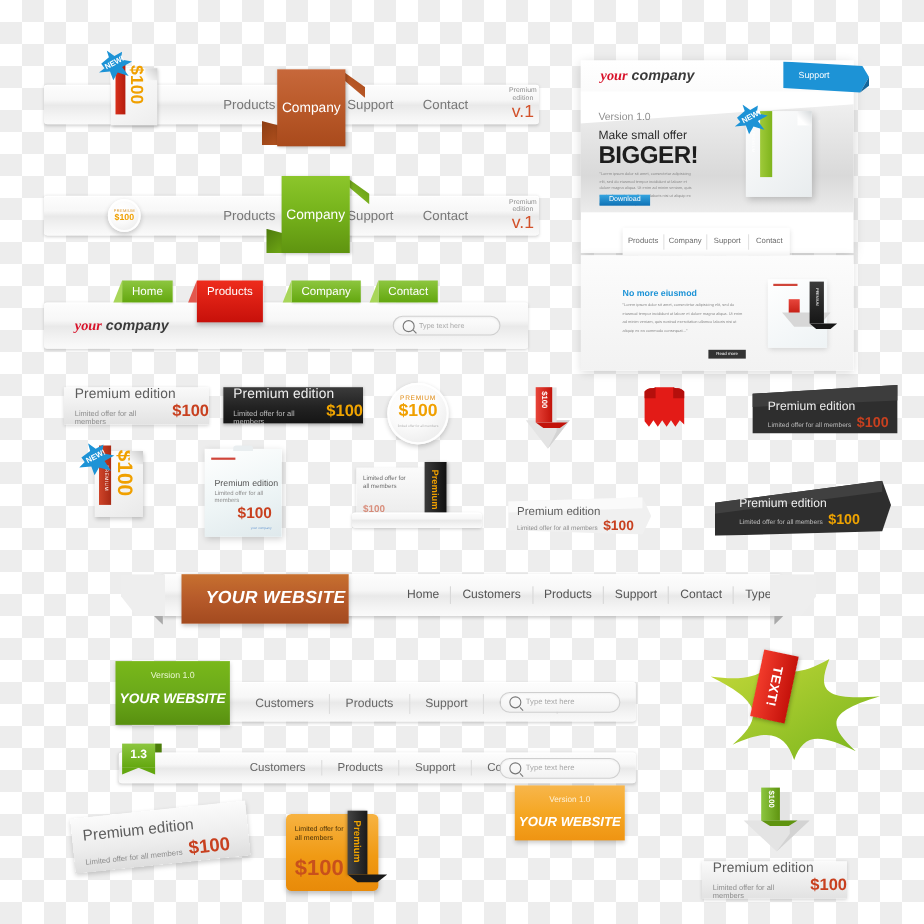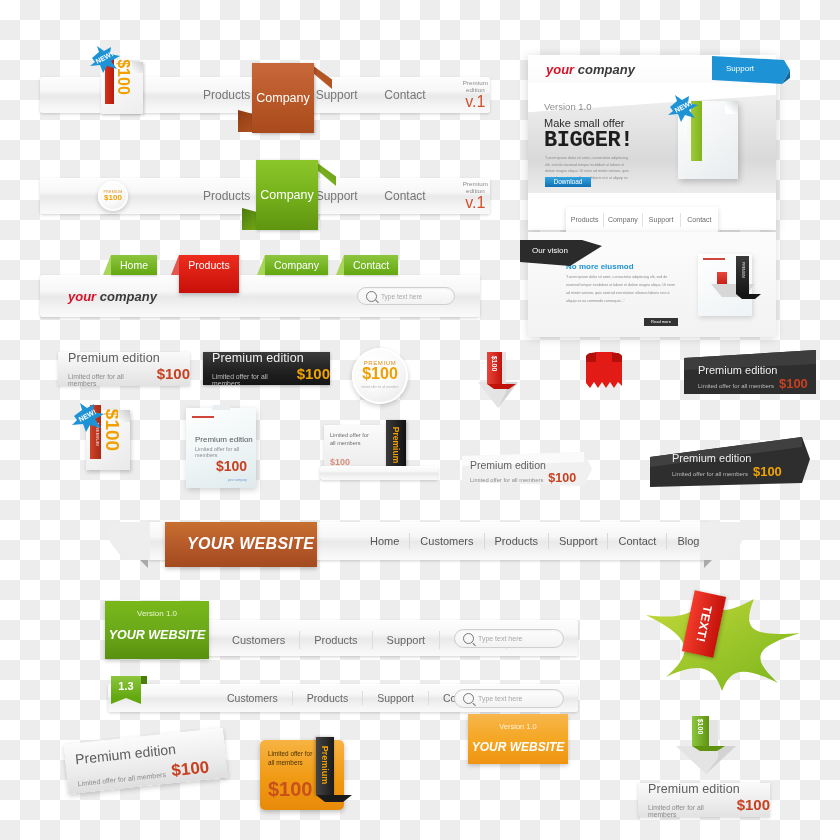--- a/index.html
+++ b/index.html
@@ -81,21 +81,21 @@
   .seal{position:absolute;border-radius:50%;
     background:radial-gradient(circle at 38% 30%,#ffffff 0%,#fafafa 45%,#ededed 78%,#dcdcdc 100%);
     box-shadow:0 2px 5px rgba(0,0,0,.2), inset 0 0 0 2px rgba(255,255,255,.9);
     display:flex;flex-direction:column;align-items:center;justify-content:center;}
 
   
   .mock{position:absolute;background:#fff;box-shadow:0 2px 10px rgba(0,0,0,.18);}
   .mock-head{height:28px;display:flex;align-items:center;padding-left:18px;
     background:linear-gradient(to bottom,#ffffff,#fbfbfb);}
   .logo{font-size:13px;font-style:italic;font-weight:700;}
-  .logo .a{color:#d8122a;}
+  .logo .a{color:#d8122a;font-family:Liberation Serif, serif;}
   .logo .b{color:#3a3a3a;}
   .hero{position:relative;overflow:hidden;background:linear-gradient(to bottom,#f3f3f3,#d9d9d9 70%,#ececec);}
 
   
   .burst{position:absolute;}
   .rotlabel{transform-origin:center;}
 </style>
 </head>
 <body>
 
@@ -190,21 +190,21 @@
   </div>
 
   <div class="mock" style="left:528px;top:55px;width:248px;height:175px;">
     <div class="mock-head">
       <span class="logo"><span class="a">your</span>&nbsp;<span class="b">company</span></span>
     </div>
     <div class="hero" style="height:110px;">
       <div class="abs" style="left:-10px;top:-14px;width:280px;height:34px;background:#fff;transform:rotate(-4deg);"></div>
       <div class="abs" style="left:16px;top:18px;font-size:9.5px;color:#8e8e8e;">Version 1.0</div>
       <div class="abs" style="left:16px;top:34px;font-size:11px;color:#2c2c2c;">Make small offer</div>
-      <div class="abs" style="left:16px;top:45px;font-size:22px;font-weight:700;color:#1d1d1d;letter-spacing:-.5px;font-family:Liberation Mono, monospace;">BIGGER!</div>
+      <div class="abs" style="left:16px;top:45px;font-size:22px;font-weight:700;color:#1d1d1d;letter-spacing:-.5px;">BIGGER!</div>
       <div class="abs" style="left:17px;top:72px;width:86px;font-size:3.6px;color:#8a8a8a;line-height:1.85;">"Lorem ipsum dolor sit amet, consectetur adipisicing elit, sed do eiusmod tempor incididunt ut labore et dolore magna aliqua. Ut enim ad minim veniam, quis nostrud exercitation ullamco laboris nisi ut aliquip ex ea commodo consequat."</div>
       <div class="abs" style="left:17px;top:94px;width:46px;height:10px;background:linear-gradient(to bottom,#35a5e0,#0f71b5);color:#fff;font-size:6.5px;text-align:center;line-height:10px;">Download</div>
 
       <div class="abs" style="left:150px;top:18px;width:60px;height:78px;background:linear-gradient(140deg,#fefefe,#e8ecee);box-shadow:2px 3px 6px rgba(0,0,0,.18);">
         <div class="abs" style="right:0;top:0;width:13px;height:13px;background:linear-gradient(225deg,#d4d8da 0%,#ffffff 70%);"></div>
         <div class="abs" style="left:13px;top:0;width:11px;height:60px;background:linear-gradient(to right,#9fca3a,#7fb41c);"></div>
         <div class="abs rotlabel" style="left:-10px;top:26px;width:34px;text-align:center;font-size:3.6px;color:#fff;transform:rotate(90deg);letter-spacing:.4px;">PREMIUM</div>
       </div>
       <div class="abs" style="left:140px;top:12px;width:34px;height:28px;">
         <svg width="34" height="28" viewBox="0 0 34 28">
@@ -241,26 +241,20 @@
     <div class="abs" style="left:170px;top:22px;width:54px;height:62px;background:linear-gradient(150deg,#ffffff,#eef3f5);box-shadow:1px 2px 5px rgba(0,0,0,.15);">
       <div class="abs" style="left:5px;top:4px;width:22px;height:1.5px;background:#d0453a;"></div>
       <div class="abs" style="left:19px;top:18px;width:10px;height:14px;background:linear-gradient(to bottom,#e8463c,#c21b11);"></div>
       <div class="abs" style="left:13px;top:30px;width:22px;height:0;border-left:11px solid transparent;border-right:11px solid transparent;border-top:13px solid #d7d7d7;"></div>
       <div class="abs" style="left:38px;top:2px;width:13px;height:38px;background:linear-gradient(to bottom,#3b3b3b,#161616);"></div>
       <div class="abs" style="left:38px;top:40px;width:13px;height:0;border-left:6.5px solid transparent;border-right:6.5px solid transparent;border-top:5px solid #161616;"></div>
       <div class="abs rotlabel" style="left:26px;top:14px;width:38px;text-align:center;font-size:3.4px;color:#fff;transform:rotate(90deg);">PREMIUM</div>
     </div>
   </div>
 
-  <div class="abs" style="left:520px;top:240px;width:82px;height:36px;">
-    <svg width="82" height="36" viewBox="0 0 82 36">
-      <polygon points="0,0 62,0 82,6 50,26 0,22" fill="#2b2b2b"></polygon>
-    </svg>
-    <div class="abs" style="left:12px;top:6px;font-size:8px;color:#fff;">Our vision</div>
-  </div>
 
   <div class="plabel lbl-light" style="left:58px;top:352px;width:122px;height:34px;padding-left:10px;">
     <div class="t1">Premium edition</div>
     <div class="sub">
       <span class="t2">Limited offer for all members</span>
       <span class="price">$100</span>
     </div>
   </div>
 
   <div class="plabel lbl-dark" style="left:203px;top:352px;width:118px;height:33px;padding-left:9px;">
@@ -376,21 +370,21 @@
       <span style="padding:0 10px;font-size:11px;color:#555;">Home</span>
       <span style="width:1px;height:16px;background:#d8d8d8;"></span>
       <span style="padding:0 10px;font-size:11px;color:#555;">Customers</span>
       <span style="width:1px;height:16px;background:#d8d8d8;"></span>
       <span style="padding:0 10px;font-size:11px;color:#555;">Products</span>
       <span style="width:1px;height:16px;background:#d8d8d8;"></span>
       <span style="padding:0 10px;font-size:11px;color:#555;">Support</span>
       <span style="width:1px;height:16px;background:#d8d8d8;"></span>
       <span style="padding:0 10px;font-size:11px;color:#555;">Contact</span>
       <span style="width:1px;height:16px;background:#d8d8d8;"></span>
-      <span style="padding:0 10px;font-size:11px;color:#555;">Blog</span>
+      <span style="padding:0 10px;font-size:11px;color:#555;">Type</span>
     </div>
   </div>
 
   <div class="abs" style="left:110px;top:522px;width:40px;height:46px;">
     <svg width="40" height="46" viewBox="0 0 40 46">
       <polygon points="0,0 40,0 40,38 14,38 0,20" fill="#eeeeee"></polygon>
       <polygon points="38,38 38,46 30,38" fill="#a9a9a9"></polygon>
     </svg>
   </div>
   <div class="abs" style="left:700px;top:522px;width:42px;height:46px;">

